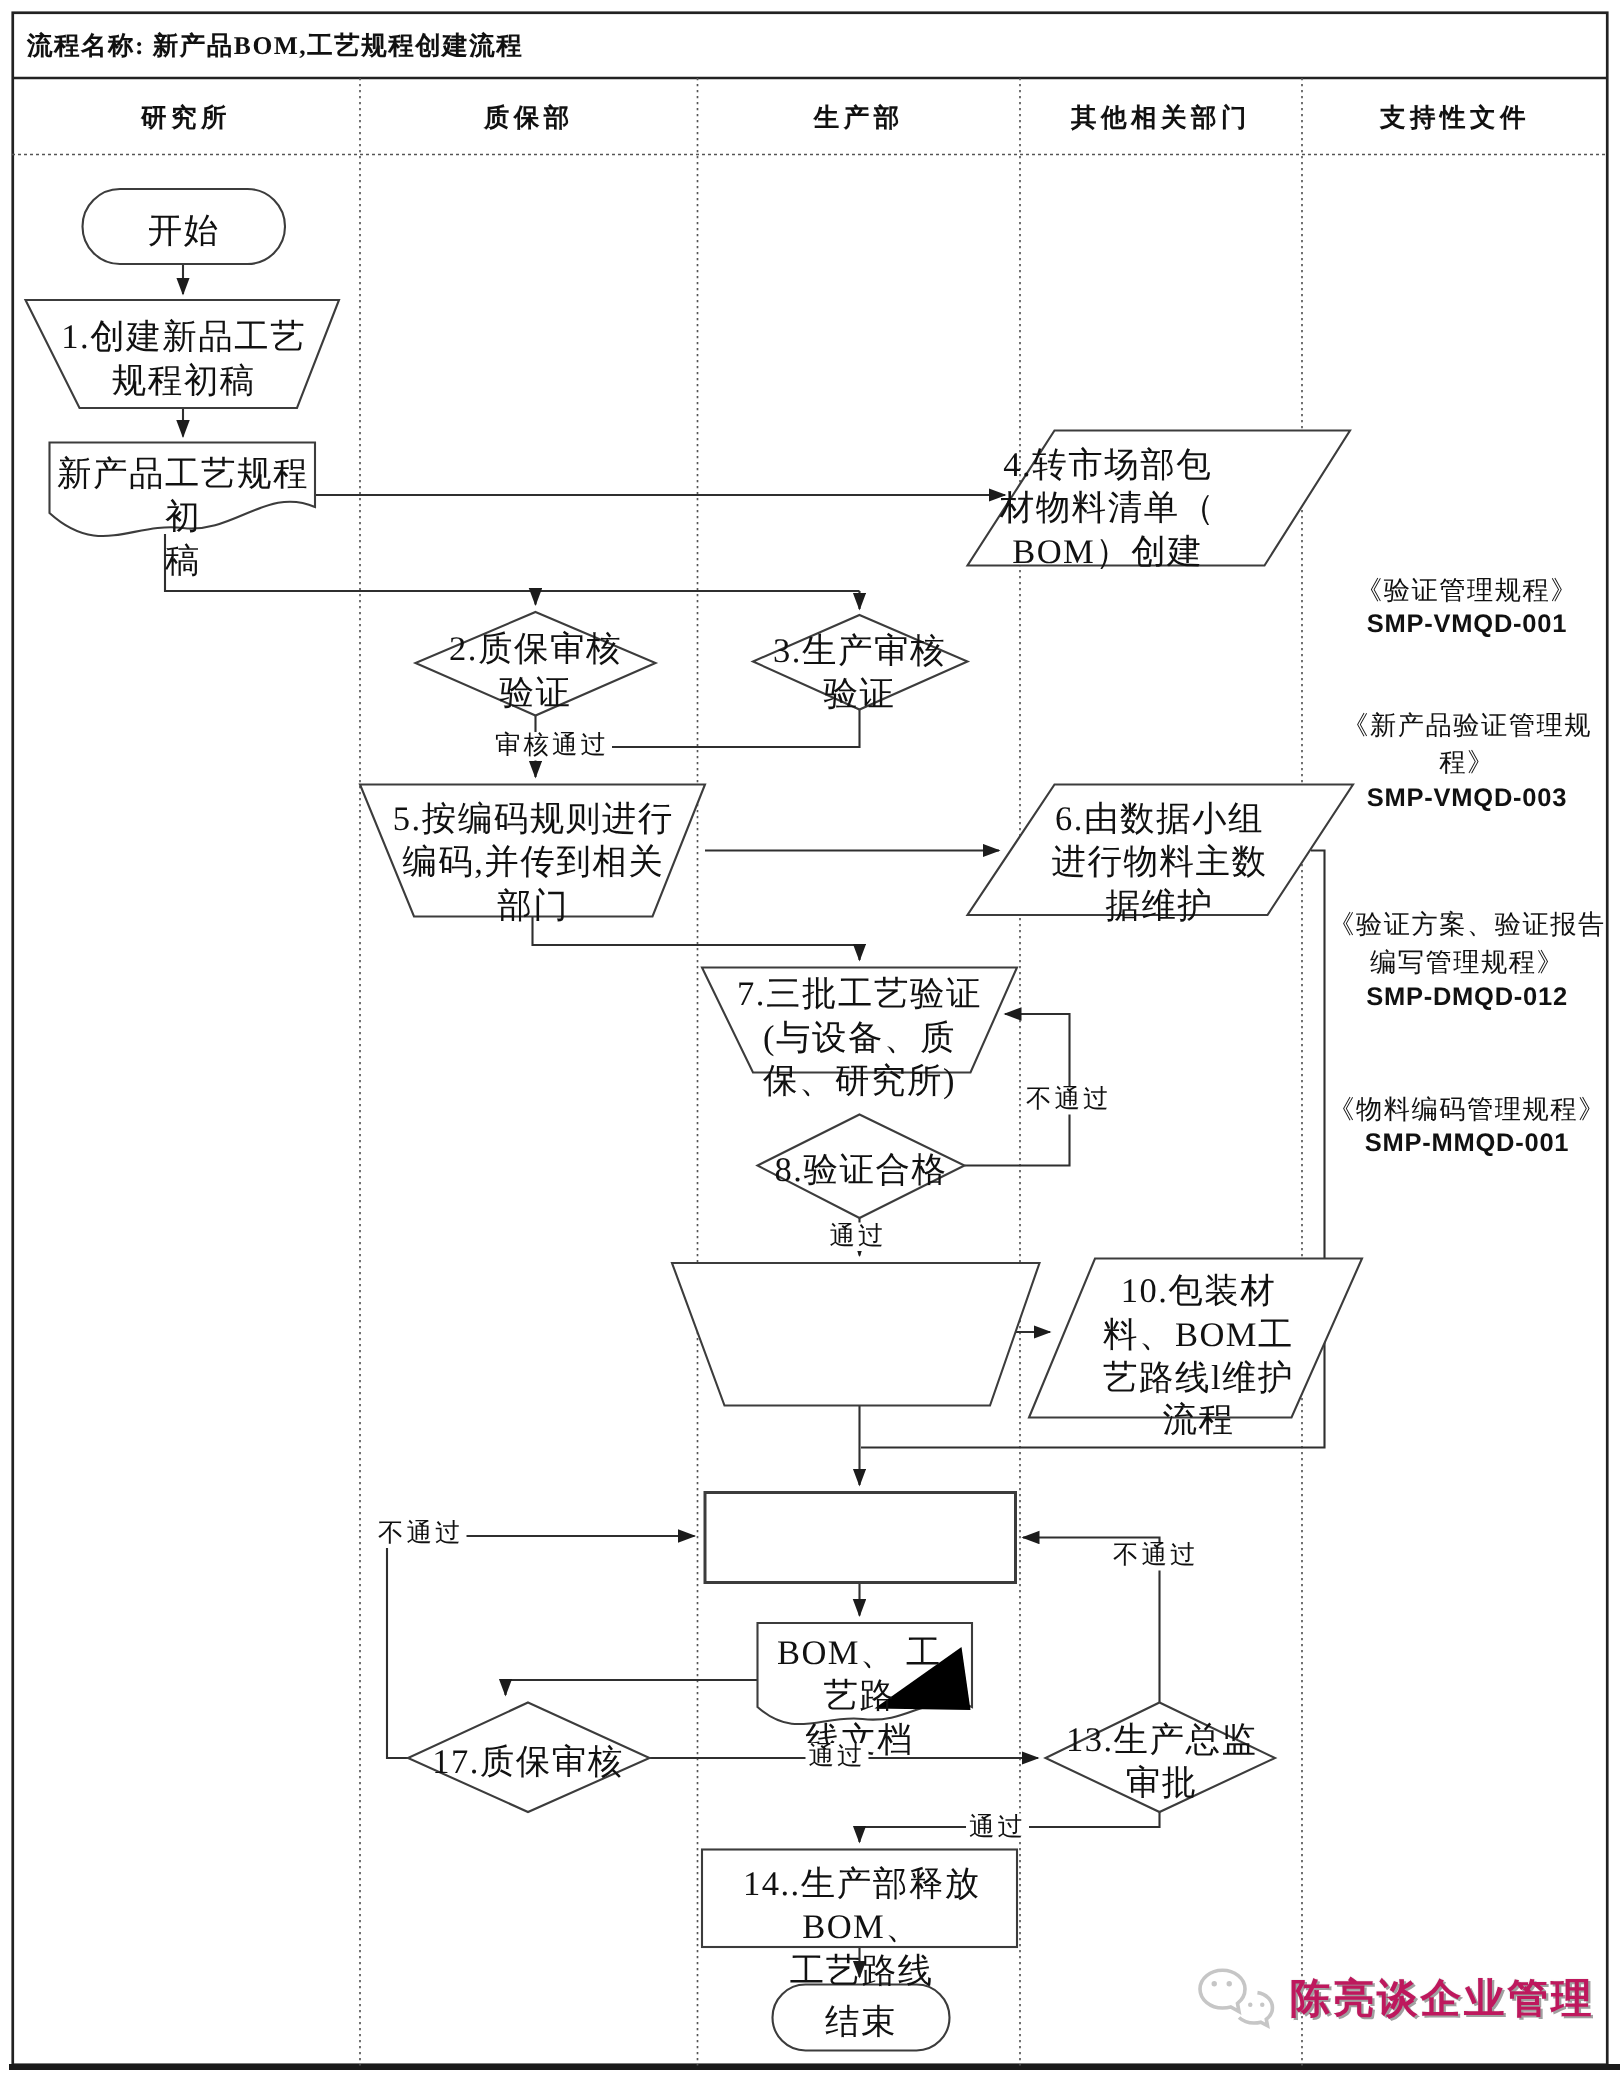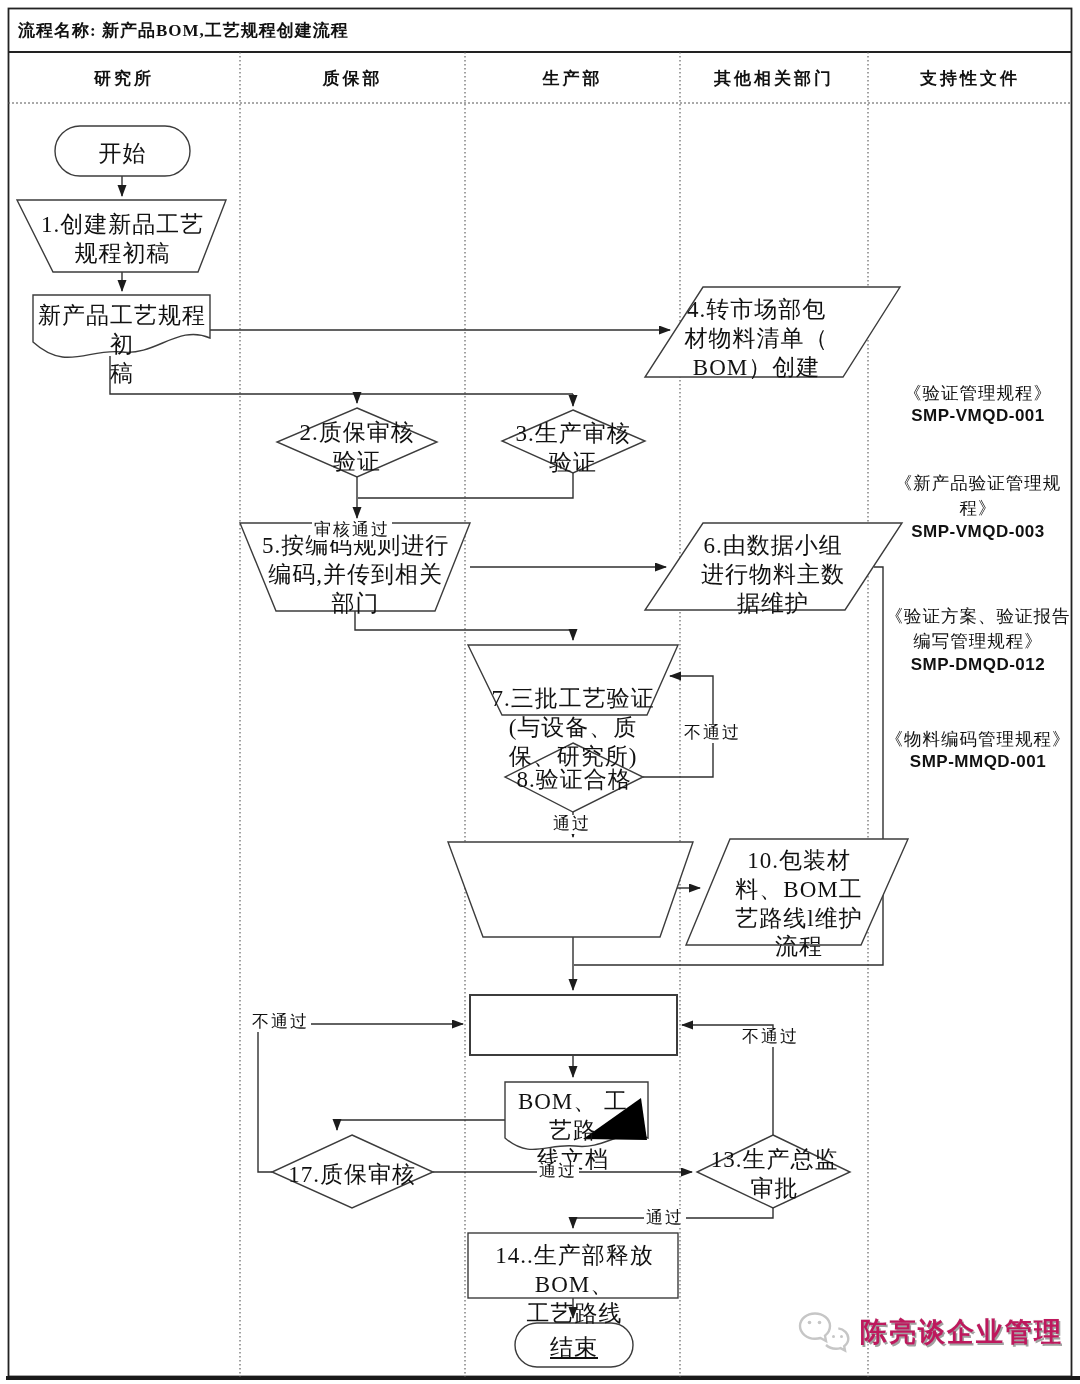--- a/index.html
+++ b/index.html
@@ -115,51 +115,51 @@
   <div class="abs lane-title" style="left:240px; top:67px; width:225px;">质保部</div>
   <div class="abs lane-title" style="left:465px; top:67px; width:215px;">生产部</div>
   <div class="abs lane-title" style="left:680px; top:67px; width:188px;">其他相关部门</div>
   <div class="abs lane-title" style="left:868px; top:67px; width:204px;">支持性文件</div>
 
   <div class="abs nlabel" style="left:55px;  top:140px;  width:135px;">开始</div>
   <div class="abs nlabel" style="left:30px;  top:211px;  width:185px;">1.创建新品工艺
 规程初稿</div>
   <div class="abs nlabel" style="left:36px;  top:302px;  width:172px;">新产品工艺规程初
 稿</div>
-  <div class="abs nlabel" style="left:664px; top:296px;  width:185px;">4.转市场部包
+  <div class="abs nlabel" style="left:646px; top:296px;  width:185px;">4.转市场部包
 材物料清单（
 BOM）创建</div>
   <div class="abs nlabel" style="left:287px; top:419px;  width:140px;">2.质保审核
 验证</div>
   <div class="abs nlabel" style="left:507px; top:420px;  width:132px;">3.生产审核
 验证</div>
   <div class="abs nlabel" style="left:258px; top:532px;  width:195px;">5.按编码规则进行
 编码,并传到相关
 部门</div>
   <div class="abs nlabel" style="left:683px; top:532px;  width:180px;">6.由数据小组
 进行物料主数
 据维护</div>
-  <div class="abs nlabel" style="left:483px; top:649px;  width:180px;margin-top:36px;">7.三批工艺验证
+  <div class="abs nlabel" style="left:483px; top:649px;  width:180px;">7.三批工艺验证
 (与设备、质
 保、研究所)</div>
   <div class="abs nlabel" style="left:506px; top:766px;  width:136px;">8.验证合格</div>
   <div class="abs nlabel" style="left:718px; top:847px;  width:162px;">10.包装材
 料、BOM工
 艺路线l维护
 流程</div>
   <div class="abs nlabel" style="left:509px; top:1088px; width:128px;">BOM、 工艺路
 线文档</div>
   <div class="abs nlabel" style="left:282px; top:1161px; width:140px;">17.质保审核</div>
   <div class="abs nlabel" style="left:702px; top:1146px; width:145px;">13.生产总监
 审批</div>
   <div class="abs nlabel" style="left:473px; top:1242px; width:203px;">14..生产部释放BOM、
 工艺路线</div>
-  <div class="abs nlabel" style="left:515px; top:1334px; width:118px;text-decoration:underline;">结束</div>
-
-  <div class="abs elabel" style="left:312px; top:488px;margin-top:33px;">审核通过</div>
+  <div class="abs nlabel" style="left:515px; top:1334px; width:118px;">结束</div>
+
+  <div class="abs elabel" style="left:328px; top:488px;">审核通过</div>
   <div class="abs elabel" style="left:682px; top:724px;">不通过</div>
   <div class="abs elabel" style="left:551px; top:815px;">通过</div>
   <div class="abs elabel" style="left:250px; top:1013px;">不通过</div>
   <div class="abs elabel" style="left:740px; top:1028px;">不通过</div>
   <div class="abs elabel" style="left:537px; top:1162px;">通过</div>
   <div class="abs elabel" style="left:644px; top:1209px;">通过</div>
 
   <div class="abs sd" style="left:876px; top:381px; width:204px;">
     <div class="sd-title">《验证管理规程》</div>
     <div class="sd-code">SMP-VMQD-001</div>

